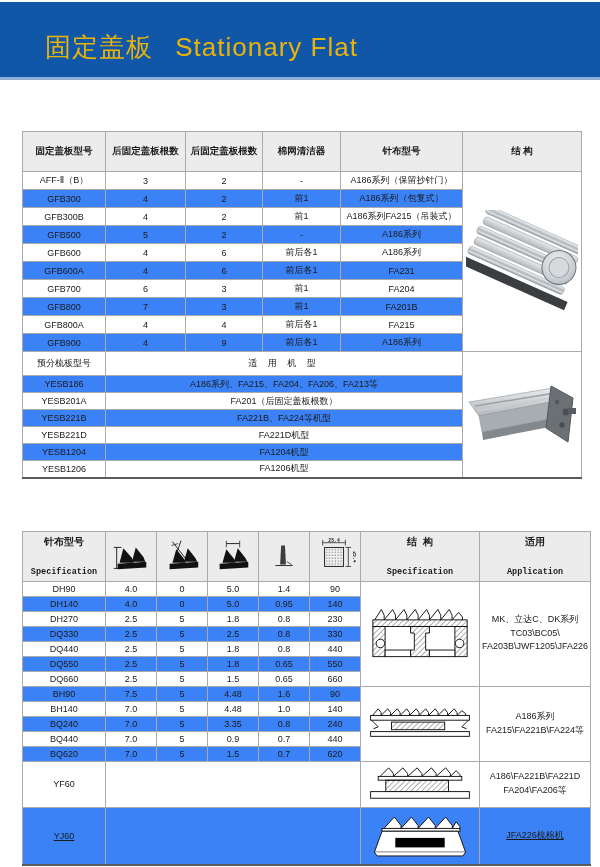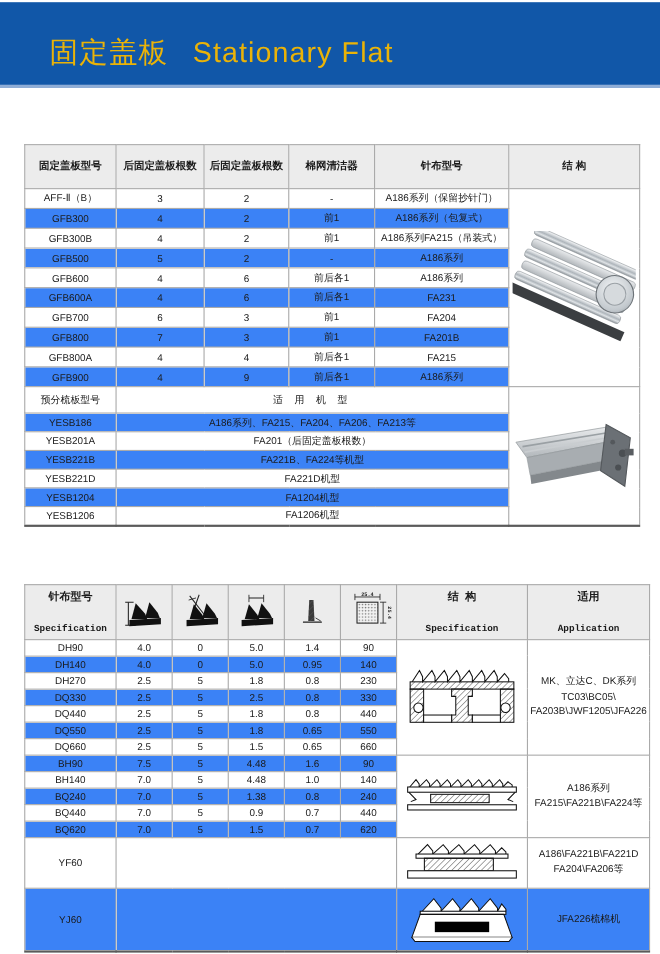--- a/index.html
+++ b/index.html
@@ -43,21 +43,21 @@
   .small{font-size:8.5px;}
   .sec-model{font-weight:bold;font-size:10px;}
   .sec-mach{font-weight:bold;font-size:10.5px;letter-spacing:4px;}
   .photo-cell{padding:2px;}
   .photo-cell svg{display:block;margin:0 auto;}
 
   .t2{margin-top:52px;}
   .t2 tr.hrow2{height:50px;font-family:Liberation Mono, monospace;}
   .t2 tr.drow2{height:15px;}
   .t2 tr.yf{height:46px;}
-  .t2 tr.yj{height:58px;}
+  .t2 tr.yj{height:58px;text-decoration:underline;}
   .spec-hd .zh{font-weight:bold;font-size:10px;display:block;}
   .spec-hd .en{font-size:8.5px;display:block;margin-top:18px;}
   .app-cell{font-size:9px;line-height:1.55;white-space:pre-line;}
   .cfg-cell{padding:1px;}
   .cfg-cell svg{display:block;margin:0 auto;}
   .icon-cell svg{display:block;margin:0 auto;}
 </style>
 </head>
 <body>
 
@@ -419,21 +419,21 @@
     <td>7.0</td>
     <td>5</td>
     <td>4.48</td>
     <td>1.0</td>
     <td>140</td>
   </tr>
   <tr class="drow2 gray">
     <td>BQ240</td>
     <td>7.0</td>
     <td>5</td>
-    <td>1.38</td>
+    <td>3.35</td>
     <td>0.8</td>
     <td>240</td>
   </tr>
   <tr class="drow2 white">
     <td>BQ440</td>
     <td>7.0</td>
     <td>5</td>
     <td>0.9</td>
     <td>0.7</td>
     <td>440</td>

